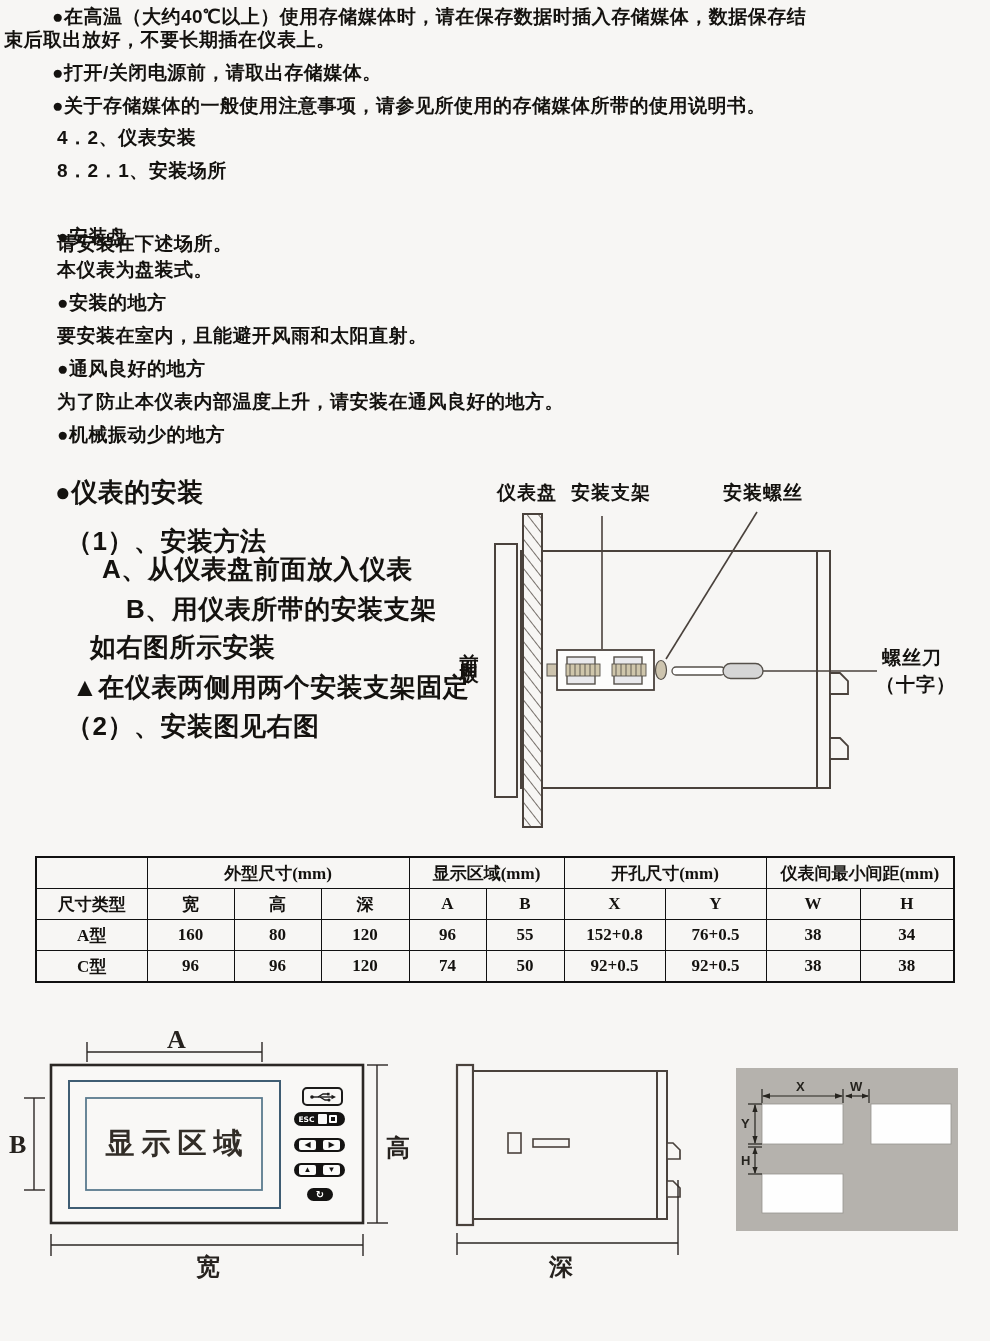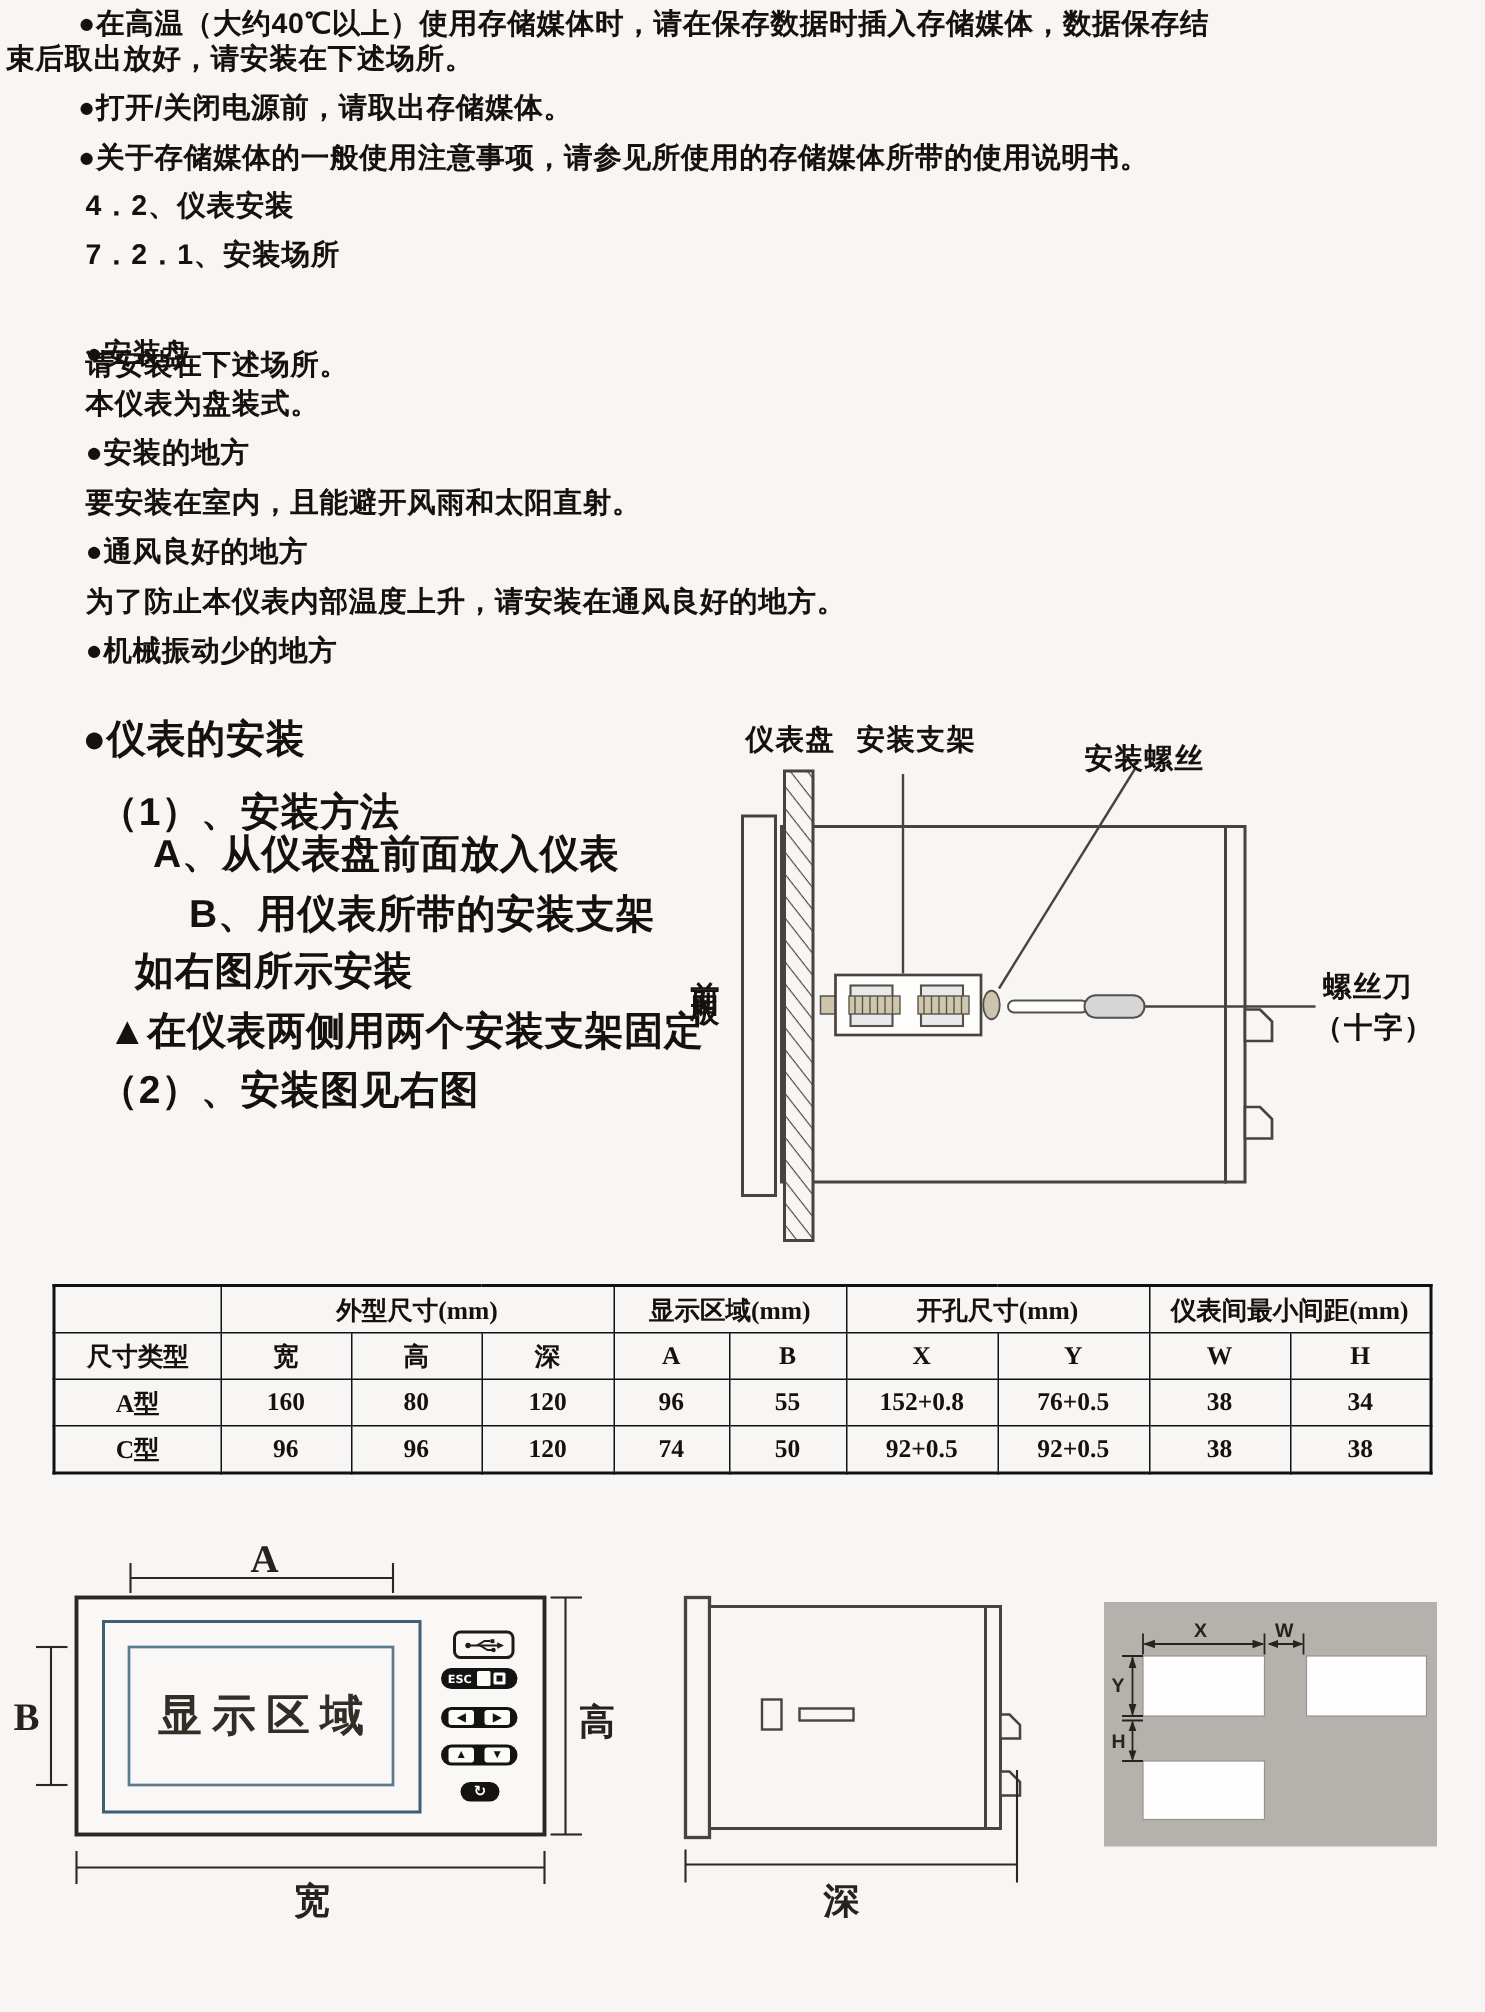--- a/index.html
+++ b/index.html
@@ -35,25 +35,25 @@
                 justify-content:center;font-family:"Liberation Serif",serif;font-weight:700;font-size:29px;
                 letter-spacing:7px;color:#322d27;text-indent:7px;}
   .cut-label{position:absolute;font:700 13px "Liberation Sans",sans-serif;color:#26241f;}
 </style>
 </head>
 <body>
 
 <div class="page">
 
   <div class="tl s19" style="left:52px;top:6px;">●在高温（大约40℃以上）使用存储媒体时，请在保存数据时插入存储媒体，数据保存结</div>
-  <div class="tl s19" style="left:4px;top:29px;">束后取出放好，请安装在下述场所。</div>
+  <div class="tl s19" style="left:4px;top:29px;">束后取出放好，不要长期插在仪表上。</div>
   <div class="tl s19" style="left:52px;top:62px;">●打开/关闭电源前，请取出存储媒体。</div>
   <div class="tl s19" style="left:52px;top:95px;">●关于存储媒体的一般使用注意事项，请参见所使用的存储媒体所带的使用说明书。</div>
   <div class="tl s19" style="left:57px;top:127px;">4．2、仪表安装</div>
-  <div class="tl s19" style="left:57px;top:160px;">7．2．1、安装场所</div>
+  <div class="tl s19" style="left:57px;top:160px;">8．2．1、安装场所</div>
   <div class="tl s19" style="left:57px;top:193px;margin-top:40px;">请安装在下述场所。</div>
   <div class="tl s19" style="left:57px;top:226px;">●安装盘</div>
   <div class="tl s19" style="left:57px;top:259px;">本仪表为盘装式。</div>
   <div class="tl s19" style="left:57px;top:292px;">●安装的地方</div>
   <div class="tl s19" style="left:57px;top:325px;">要安装在室内，且能避开风雨和太阳直射。</div>
   <div class="tl s19" style="left:57px;top:358px;">●通风良好的地方</div>
   <div class="tl s19" style="left:57px;top:391px;">为了防止本仪表内部温度上升，请安装在通风良好的地方。</div>
   <div class="tl s19" style="left:57px;top:424px;">●机械振动少的地方</div>
   <div class="tl s21" style="left:55px;top:478px;">●仪表的安装</div>
   <div class="tl s21" style="left:66px;top:527px;">（1）、安装方法</div>
@@ -96,21 +96,21 @@
       <ellipse cx="661" cy="670" rx="5.5" ry="9.5" fill="#cdc4ae" stroke="#55504a" stroke-width="1.2"></ellipse>
     </g>
 
     <g>
       <rect x="672" y="667" width="53" height="8" rx="4" fill="#ffffff" stroke="#55504a" stroke-width="1.3"></rect>
       <rect x="723" y="663.5" width="40" height="15" rx="7.5" fill="#d6d6d6" stroke="#55504a" stroke-width="1.3"></rect>
     </g>
   </svg>
   <div class="diag-label" style="left:497px;top:480px;">仪表盘</div>
   <div class="diag-label" style="left:571px;top:480px;">安装支架</div>
-  <div class="diag-label" style="left:723px;top:480px;margin-top:13px;">安装螺丝</div>
+  <div class="diag-label" style="left:723px;top:480px;">安装螺丝</div>
   <div class="diag-label vert" style="left:456px;top:638px;">前面板</div>
   <div class="diag-label" style="left:882px;top:645px;">螺丝刀</div>
   <div class="diag-label" style="left:876px;top:672px;">（十字）</div>
 
   <table class="dims-table">
     <colgroup>
       <col style="width:111px">
         <col style="width:87px">
         <col style="width:87px">
         <col style="width:88px">

